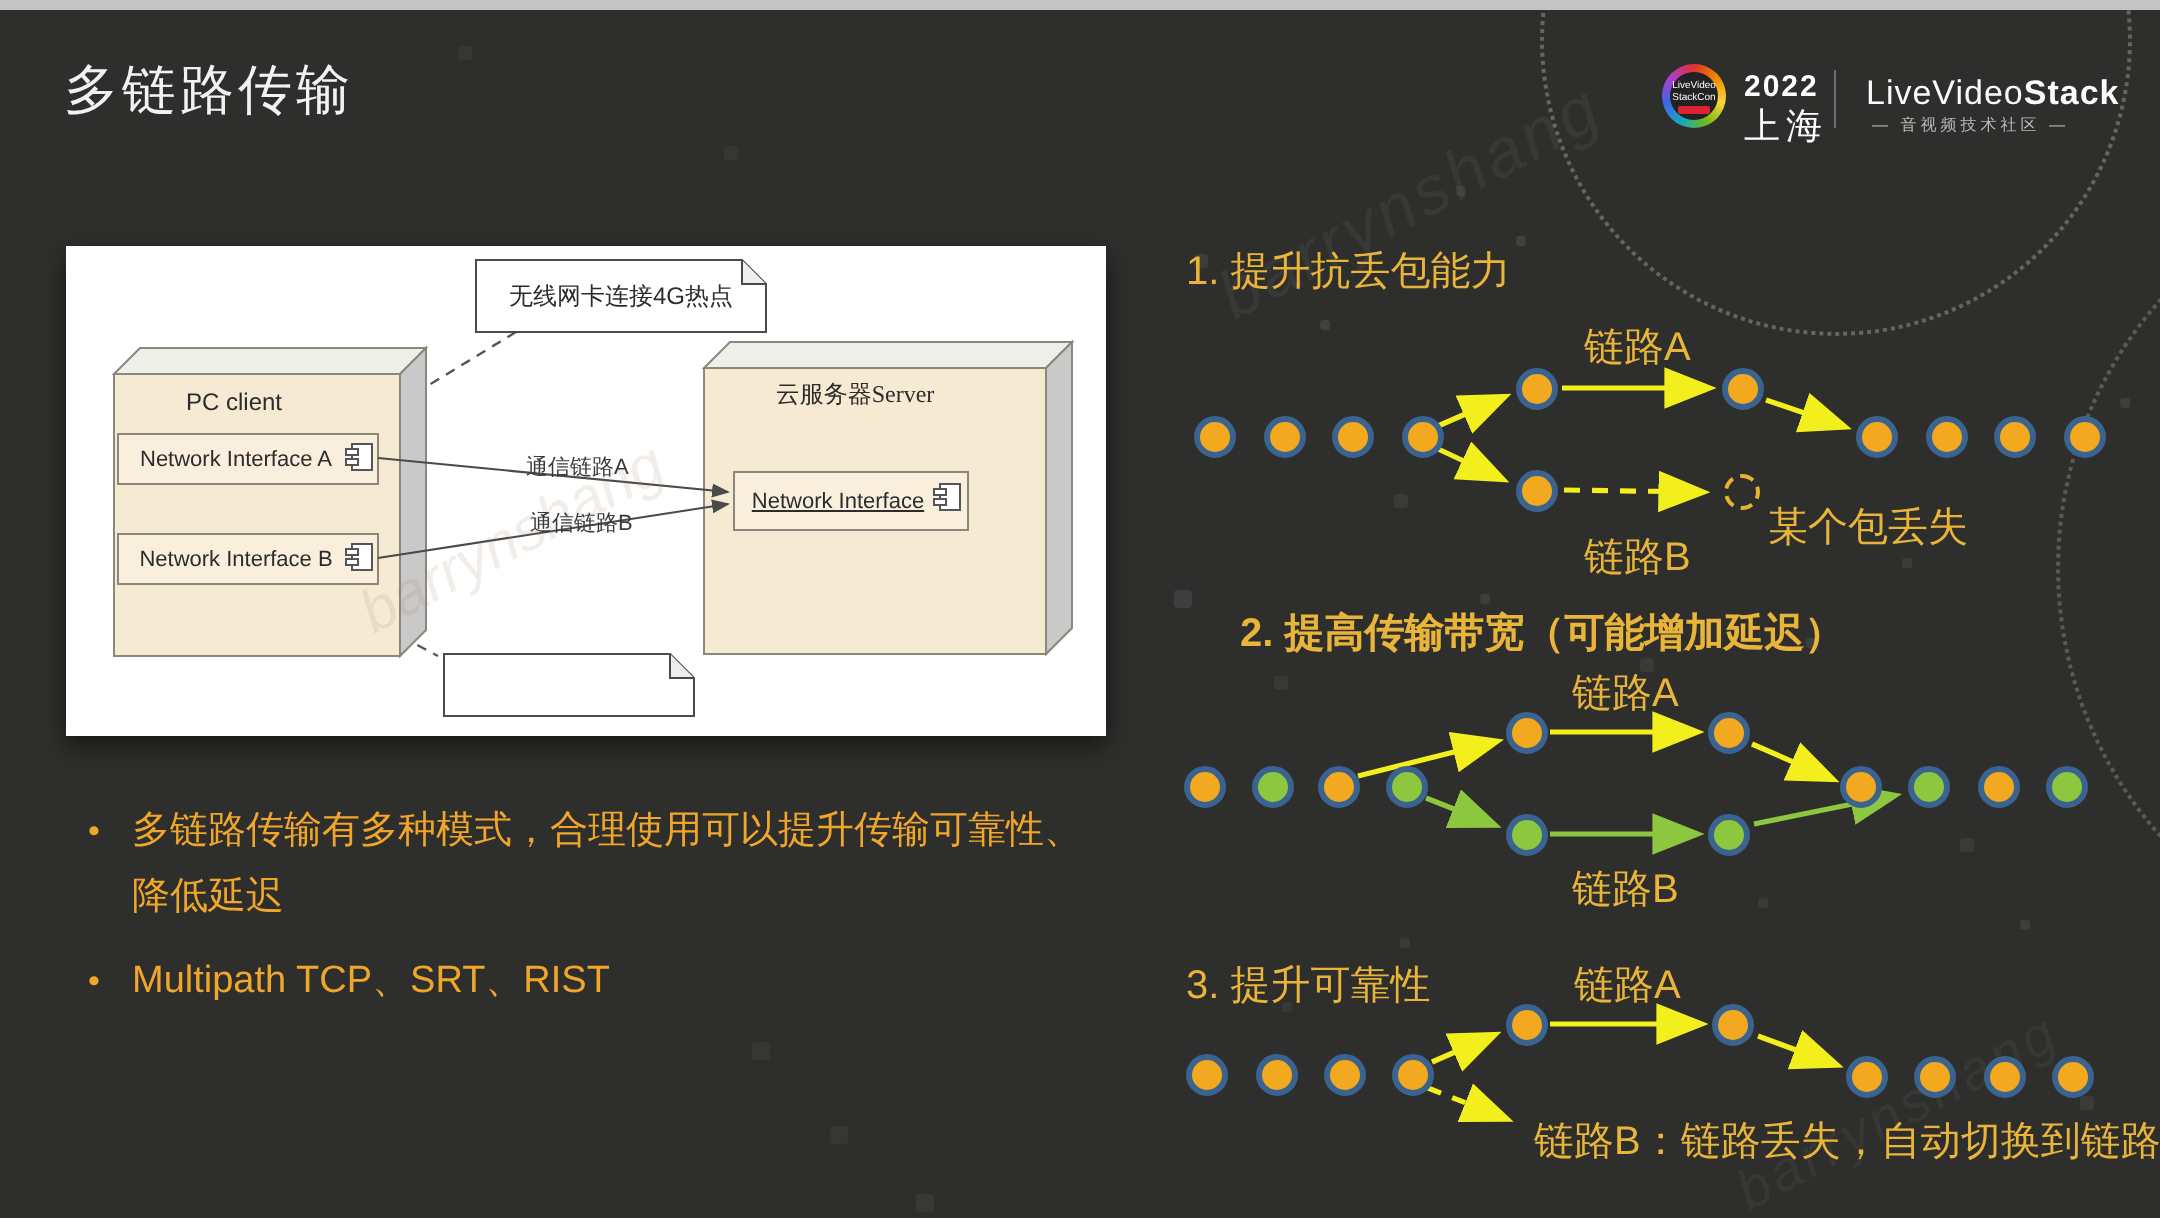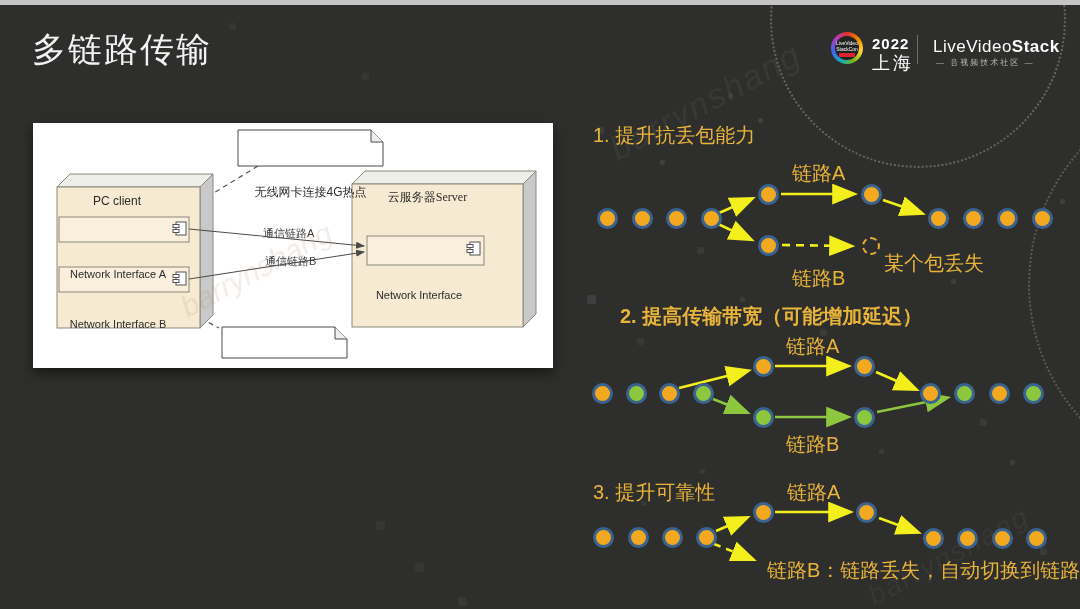--- a/index.html
+++ b/index.html
@@ -23,41 +23,41 @@
     462px 601px 0 4px rgba(255,255,255,.05),1043px 551px 0 3px rgba(255,255,255,.06),
     1062px 201px 0 2px rgba(255,255,255,.08),232px 26px 0 3px rgba(255,255,255,.04),
     365px 76px 0 3px rgba(255,255,255,.04),760px 120px 0 2px rgba(255,255,255,.09),
     730px 95px 0 2px rgba(255,255,255,.07);}
   .wm{position:absolute;color:rgba(205,175,125,.13);font-size:34px;font-style:italic;
       transform:rotate(-28deg);pointer-events:none;letter-spacing:2px;}
   .wm2{color:rgba(255,255,255,.05);}
   .wm3{color:rgba(255,255,255,.045);font-size:28px;}
 
   
-  .title{position:absolute;left:32px;top:27px;font-size:34px;color:#f2f2f2;letter-spacing:2px;}
+  .title{position:absolute;left:32px;top:27px;font-size:27px;color:#f2f2f2;letter-spacing:2px;}
   .logo-ring{position:absolute;left:831px;top:32px;width:32px;height:32px;border-radius:50%;
      background:conic-gradient(#e03131,#f08c00,#ffd43b,#74b816,#15aabf,#4263eb,#ae3ec9,#e03131);}
   .logo-ring .inner{position:absolute;left:4px;top:4px;width:24px;height:24px;border-radius:50%;
      background:#222;display:flex;flex-direction:column;align-items:center;justify-content:center;}
   .logo-ring .inner span{font-size:5px;line-height:6px;color:#fff;white-space:nowrap;}
   .logo-ring .redpill{width:16px;height:4px;background:#d23; border-radius:1px;margin-top:1px;}
   .logo-year{position:absolute;left:872px;top:35px;font-size:15px;font-weight:bold;color:#fff;letter-spacing:1px;}
   .logo-city{position:absolute;left:872px;top:51px;font-size:18px;color:#fff;letter-spacing:3px;}
   .logo-div{position:absolute;left:917px;top:35px;width:1px;height:29px;background:#6e6e6e;}
   .brand{position:absolute;left:933px;top:37px;font-size:17px;color:#fafafa;white-space:nowrap;}
   .brand .light{font-weight:400;letter-spacing:.5px;}
   .brand .bold{font-weight:bold;letter-spacing:.5px;}
   .brand-sub{position:absolute;left:936px;top:57px;font-size:8px;color:#b9b9b9;letter-spacing:2px;white-space:nowrap;}
 
   
   .panel{position:absolute;left:33px;top:123px;width:520px;height:245px;background:#fff;
          box-shadow:0 5px 12px rgba(0,0,0,.5);}
   .panel svg{position:absolute;left:0;top:0;}
   .ptext{position:absolute;color:#2c2c2c;font-size:12px;text-align:center;}
-  .pflex{display:flex;align-items:center;justify-content:center;margin-top:44px;}
+  .pflex{display:flex;align-items:center;justify-content:center;}
   .plabel{position:absolute;color:#3a3a3a;font-size:11px;white-space:nowrap;}
   .pwm{position:absolute;color:rgba(160,130,90,.14);font-size:30px;font-style:italic;
        transform:rotate(-28deg);pointer-events:none;}
 
   
   .bullets{position:absolute;left:42px;top:399px;width:515px;margin:0;padding:0;list-style:none;}
   .bullets li{position:relative;padding-left:24px;font-size:19px;line-height:33px;color:#efa62a;}
   .bullets li::before{content:"•";position:absolute;left:2px;top:0;font-size:17px;color:#efa62a;}
   .bullets li+li{margin-top:9px;}
 
@@ -138,25 +138,29 @@
 
       <line x1="156" y1="106" x2="331" y2="123" stroke="#4a4a4a" stroke-width="1" marker-end="url(#mDark)"></line>
       <line x1="156" y1="156" x2="331" y2="129" stroke="#4a4a4a" stroke-width="1" marker-end="url(#mDark)"></line>
     </svg>
     <div class="pwm" style="left:140px;top:130px;">barrynshang</div>
     <div class="ptext pflex" style="left:205px;top:7px;width:145px;height:36px;">无线网卡连接4G热点</div>
     <div class="ptext" style="left:24px;top:71px;width:120px;">PC client</div>
     <div class="ptext pflex" style="left:26px;top:94px;width:118px;height:25px;font-size:11px;">Network Interface A</div>
     <div class="ptext pflex" style="left:26px;top:144px;width:118px;height:25px;font-size:11px;">Network Interface B</div>
     <div class="ptext" style="left:319px;top:66px;width:151px;font-family:Liberation Serif, serif;">云服务器Server</div>
-    <div class="ptext pflex" style="left:334px;top:113px;width:104px;height:29px;font-size:11px;">Network Interface</div>
+    <div class="ptext pflex" style="left:334px;top:113px;width:104px;height:29px;font-size:11px;text-decoration:underline;">Network Interface</div>
     <div class="plabel" style="left:230px;top:103px;">通信链路A</div>
     <div class="plabel" style="left:232px;top:131px;">通信链路B</div>
   </div>
 
+  <ul class="bullets">
+    <li>多链路传输有多种模式，合理使用可以提升传输可靠性、降低延迟</li>
+    <li>Multipath TCP、SRT、RIST</li>
+  </ul>
 
   <div class="sec-label" style="left:593px;top:122px;">1. 提升抗丢包能力</div>
   <div class="sec-label" style="left:792px;top:160px;">链路A</div>
   <div class="sec-label" style="left:792px;top:265px;">链路B</div>
   <div class="sec-label" style="left:884px;top:250px;">某个包丢失</div>
 
   <div class="sec-label" style="left:620px;top:303px;font-weight:bold;">2. 提高传输带宽（可能增加延迟）</div>
   <div class="sec-label" style="left:786px;top:333px;">链路A</div>
   <div class="sec-label" style="left:786px;top:431px;">链路B</div>
 

